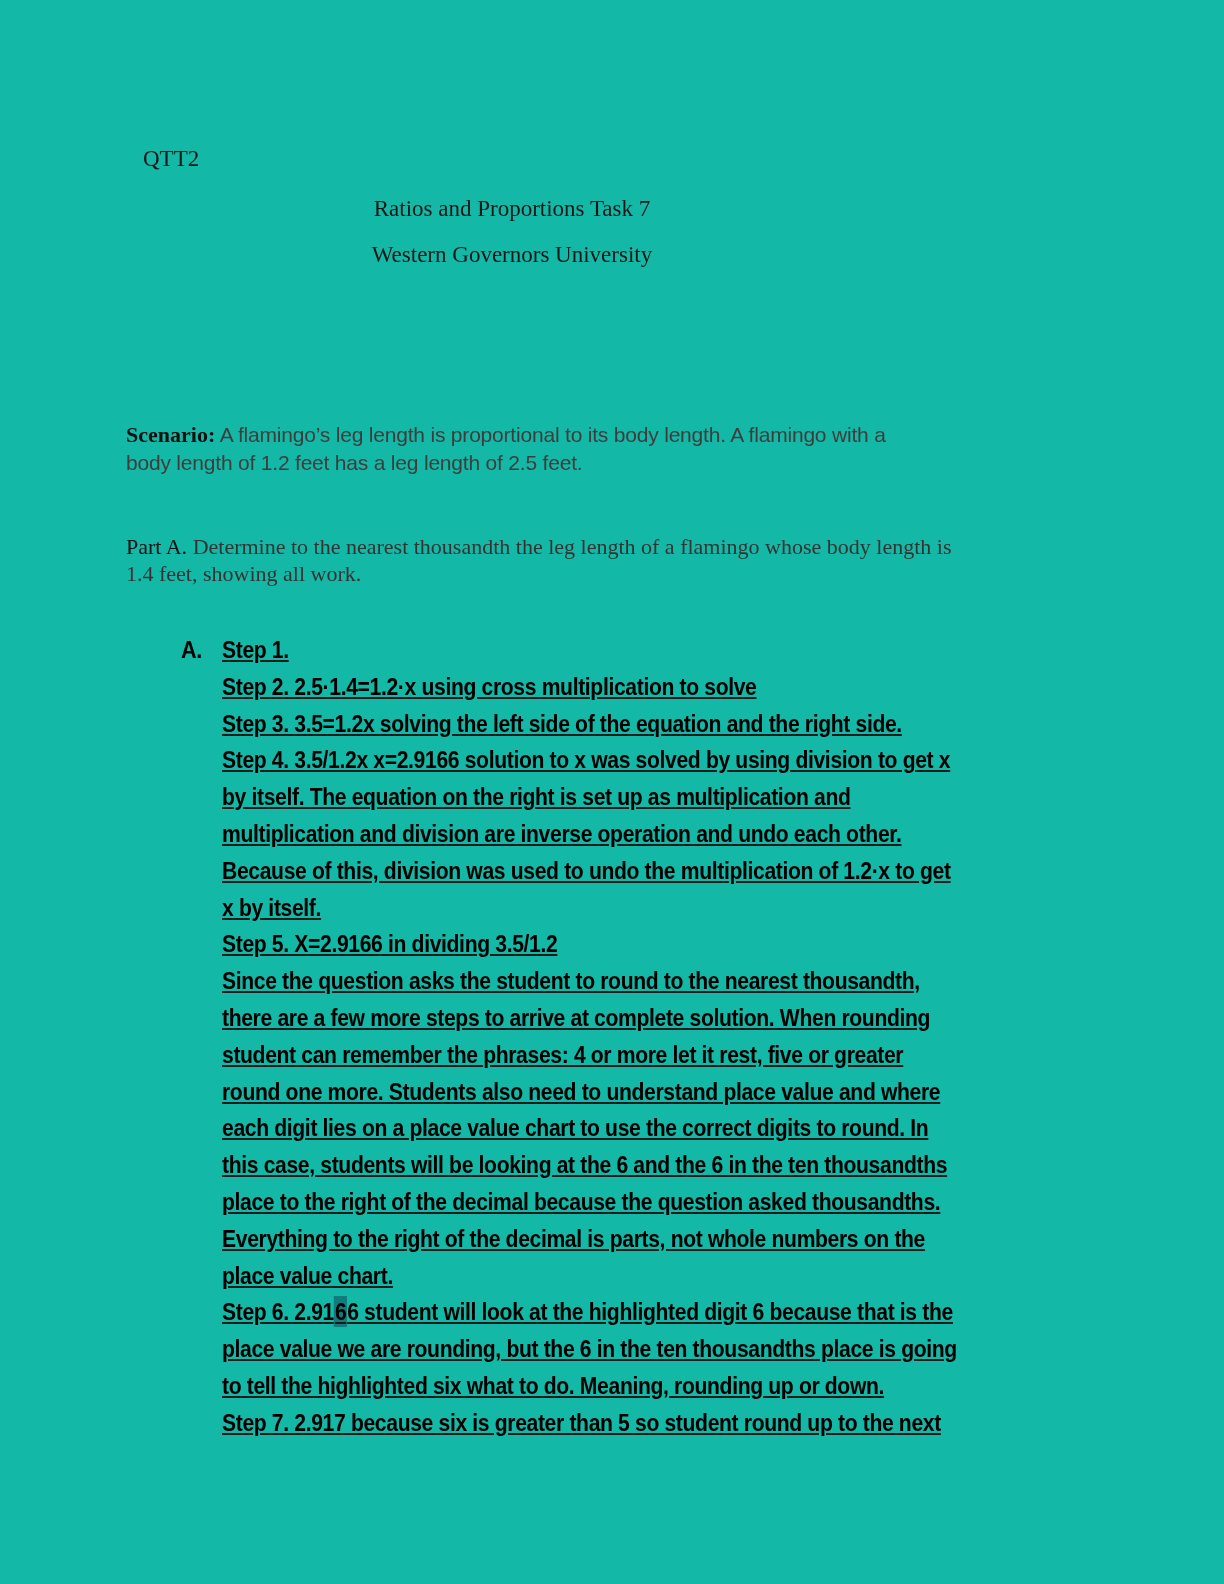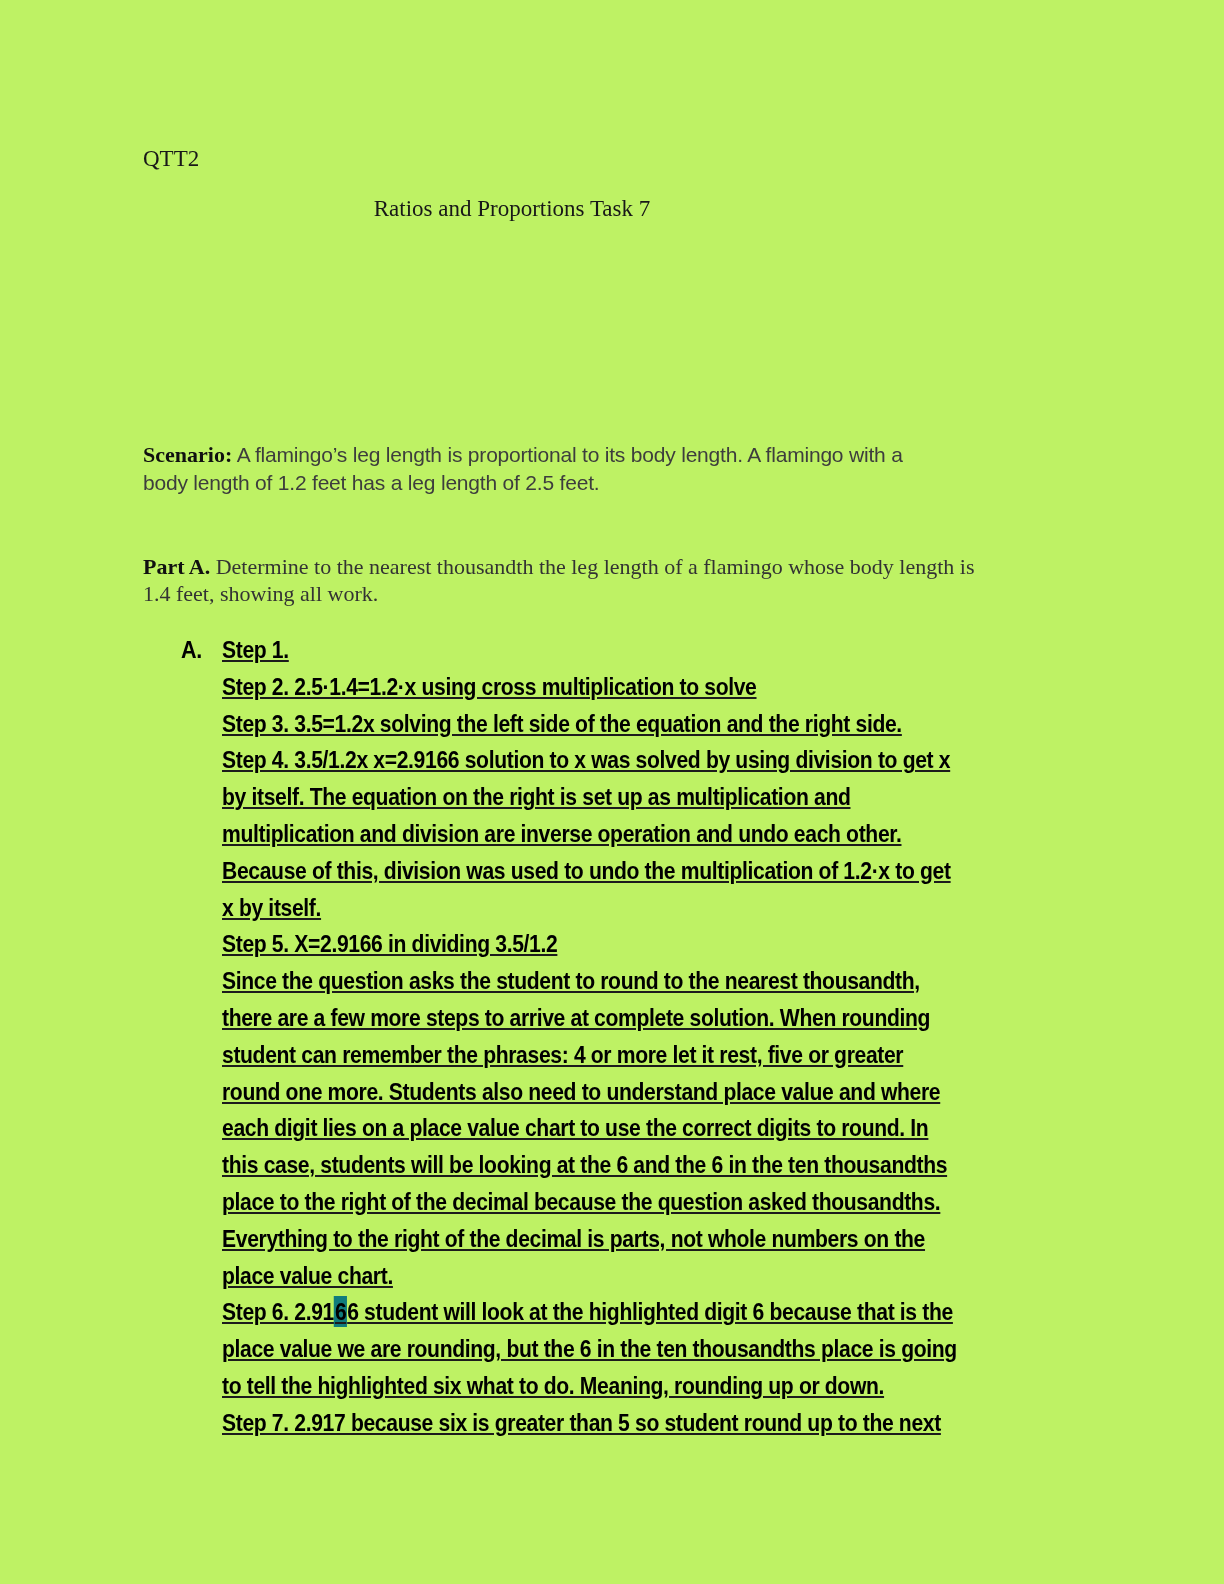--- a/index.html
+++ b/index.html
@@ -1,40 +1,40 @@
 <!DOCTYPE html>
 <html><head>
 <meta charset="utf-8">
 <style>
   html,body{margin:0;padding:0;}
   body{
     width:1224px;height:1584px;position:relative;background:#ffffff;
     font-family:"Liberation Serif",serif;color:#1c1c1c;overflow:hidden;
   }
-  .page{position:absolute;inset:0;background:#bef264;}
+  .page{position:absolute;inset:0;background:#14b8a6;}
 
   .doc-header{
     position:absolute;left:143px;top:145px;
     font-size:23px;line-height:27px;color:#181818;
   }
 
   .title-block{
     position:absolute;left:0;top:186px;width:1024px;
     text-align:center;font-size:23px;line-height:45.5px;color:#181818;
   }
 
-  .para{position:absolute;left:143px;width:950px;margin-top:20px;}
+  .para{position:absolute;left:126px;width:950px;}
   .para .line{display:block;white-space:nowrap;}
 
   .scenario{top:421px;font-size:21px;line-height:27.3px;}
   .scenario .lead{font-family:"Liberation Serif",serif;font-weight:700;color:#101010;font-size:22px;}
   .scenario .sans{font-family:"Liberation Sans",sans-serif;color:#3d3d3d;letter-spacing:-0.2px;}
 
   .parta{top:533px;font-size:22px;line-height:27.3px;}
-  .parta .lead{font-weight:700;color:#101010;}
+  .parta .lead{font-weight:400;color:#101010;}
   .parta .serif{color:#333333;}
 
   .list-marker{
     position:absolute;left:181px;top:632px;
     font-family:"Liberation Sans",sans-serif;font-weight:700;
     font-size:24px;line-height:36.8px;color:#000;
     letter-spacing:-0.4px;transform:scaleX(0.9);transform-origin:0 50%;
   }
   .list-lines{position:absolute;left:222px;top:632px;width:920px;text-decoration:underline;}
   .list-lines .ln{
@@ -49,20 +49,21 @@
 </style>
 </head>
 <body>
 
 <div class="page">
 
   <div class="doc-header">QTT2</div>
 
   <div class="title-block">
     <div>Ratios and Proportions Task 7</div>
+    <div>Western Governors University</div>
   </div>
 
   <div class="para scenario">
     <span class="line"><span class="lead">Scenario:</span><span class="sans"> A flamingo’s leg length is proportional to its body length. A flamingo with a</span></span>
     <span class="line sans">body length of 1.2 feet has a leg length of 2.5 feet.</span>
   </div>
 
   <div class="para parta">
     <span class="line"><span class="lead">Part A.</span><span class="serif"> Determine to the nearest thousandth the leg length of a flamingo whose body length is</span></span>
     <span class="line serif">1.4 feet, showing all work.</span>

